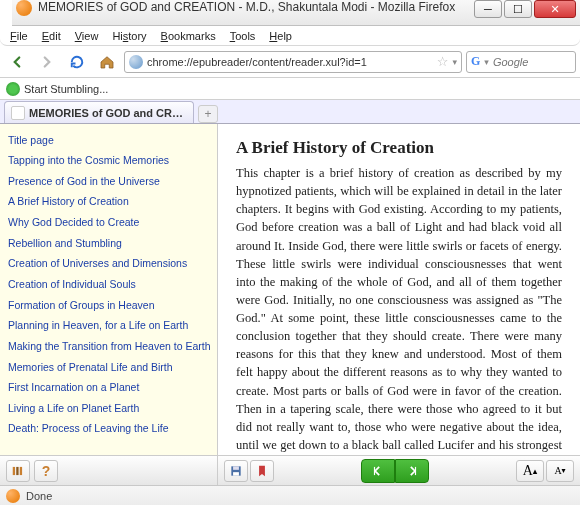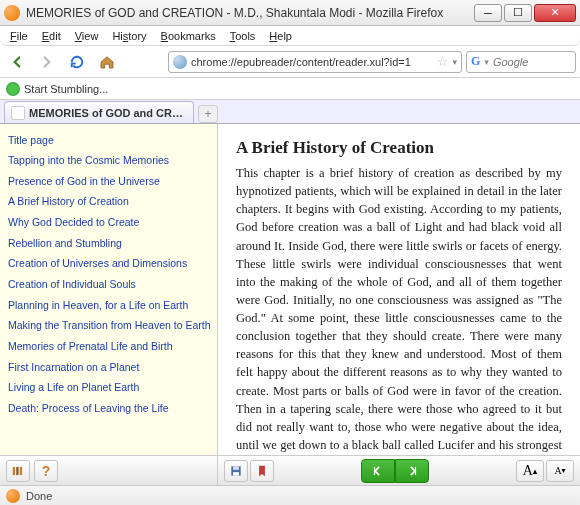--- a/index.html
+++ b/index.html
@@ -1,29 +1,29 @@
 <!DOCTYPE html>
 <html><head>
 <meta charset="utf-8">
 <style>
 * { margin: 0; padding: 0; box-sizing: border-box; }
 body { font-family: "Segoe UI", Tahoma, sans-serif; font-size: 11px; width: 580px; height: 505px; overflow: hidden; background: #fff; display: flex; flex-direction: column; }
-.titlebar { height: 26px; background: linear-gradient(to bottom, #f8f8f8, #e8e8e8); border-bottom: 1px solid #c0c0c0; display: flex; align-items: center; padding: 0 4px; }
+.titlebar { height: 26px; background: linear-gradient(to bottom, #f8f8f8, #e8e8e8); border-bottom: 1px solid #c0c0c0; display: flex; padding: 0 4px; margin-left: 12px; }
 .titlebar .favicon { width: 16px; height: 16px; background: radial-gradient(circle at 30% 30%, #ffb366, #e67700); border-radius: 50%; margin-right: 6px; flex-shrink: 0; }
 .titlebar .title { flex: 1; color: #333; font-size: 12px; white-space: nowrap; overflow: hidden; text-overflow: ellipsis; }
 .winbtns { display: flex; gap: 2px; }
 .winbtn { width: 28px; height: 18px; border: 1px solid #9a9a9a; border-radius: 3px; display: flex; align-items: center; justify-content: center; font-size: 11px; font-family: Arial; background: linear-gradient(to bottom, #fefefe, #e5e5e5); }
 .winbtn.close { background: linear-gradient(to bottom, #f08080, #d63a3a); border-color: #a02020; color: #fff; width: 42px; }
 .menubar { height: 20px; display: flex; align-items: center; padding: 0 4px; gap: 2px; border-bottom: 1px solid #d8d8d8; border-radius: 7px; }
 .menubar span { padding: 2px 6px; font-size: 11px; color: #222; }
 .menubar span u { text-decoration: underline; }
 .navbar { height: 32px; display: flex; align-items: center; gap: 4px; padding: 2px 4px; border-bottom: 1px solid #d0d0d0; }
 .navbtn { width: 26px; height: 26px; border-radius: 4px; display: flex; align-items: center; justify-content: center; }
 .navbtn svg { width: 18px; height: 18px; }
-.urlbox { flex: 1; height: 22px; border: 1px solid #b0b0b0; border-radius: 3px; display: flex; align-items: center; padding: 0 4px; background: #fff; gap: 4px; margin-left: 44px; }
+.urlbox { flex: 1; height: 22px; border: 1px solid #b0b0b0; border-radius: 3px; display: flex; align-items: center; padding: 0 4px; background: #fff; gap: 4px; }
 .urlbox .globe { width: 14px; height: 14px; border-radius: 50%; background: radial-gradient(circle at 30% 30%, #cde, #69c); flex-shrink: 0; }
 .urlbox input { border: none; outline: none; flex: 1; font-size: 11px; color: #333; background: transparent; }
 .urlbox .star { color: #bbb; font-size: 13px; }
 .searchbox { width: 110px; height: 22px; border: 1px solid #b0b0b0; border-radius: 3px; display: flex; align-items: center; padding: 0 4px; background: #fff; gap: 4px; }
 .searchbox .glogo { font-family: serif; font-weight: bold; font-size: 12px; }
 .searchbox .glogo .b { color: #4285f4; }
 .searchbox input { border: none; outline: none; flex: 1; font-size: 11px; color: #888; font-style: italic; min-width: 0; background: transparent; }
 .stumblebar { height: 22px; display: flex; align-items: center; padding: 0 6px; gap: 4px; border-bottom: 1px solid #d0d0d0; }
 .stumblebar .sicon { width: 14px; height: 14px; background: radial-gradient(circle, #4fc74f 40%, #2a8a2a 100%); border-radius: 50%; }
 .stumblebar .stext { font-size: 11px; color: #333; }
@@ -128,20 +128,21 @@
   <div class="sidebar">
     <div class="toc" id="toc">
         <div class="toc-item">Title page</div>
         <div class="toc-item">Tapping into the Cosmic Memories</div>
         <div class="toc-item">Presence of God in the Universe</div>
         <div class="toc-item">A Brief History of Creation</div>
         <div class="toc-item">Why God Decided to Create</div>
         <div class="toc-item">Rebellion and Stumbling</div>
         <div class="toc-item">Creation of Universes and Dimensions</div>
         <div class="toc-item">Creation of Individual Souls</div>
+        <div class="toc-item">Formation of Groups in Heaven</div>
         <div class="toc-item">Planning in Heaven, for a Life on Earth</div>
         <div class="toc-item">Making the Transition from Heaven to Earth</div>
         <div class="toc-item">Memories of Prenatal Life and Birth</div>
         <div class="toc-item">First Incarnation on a Planet</div>
         <div class="toc-item">Living a Life on Planet Earth</div>
         <div class="toc-item">Death: Process of Leaving the Life</div>
       </div>
     <div class="sidebar-bottom">
       <div class="tb-btn">
         <svg width="14" height="14" viewBox="0 0 24 24">

